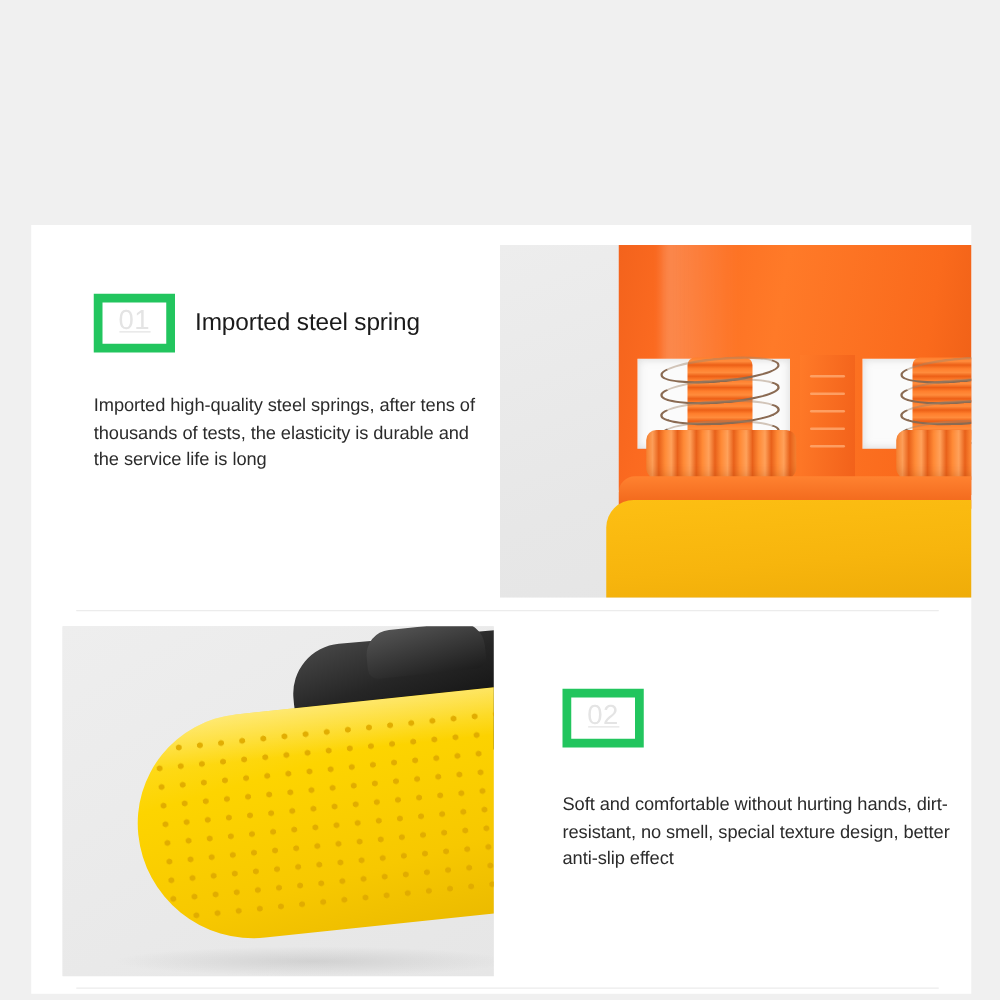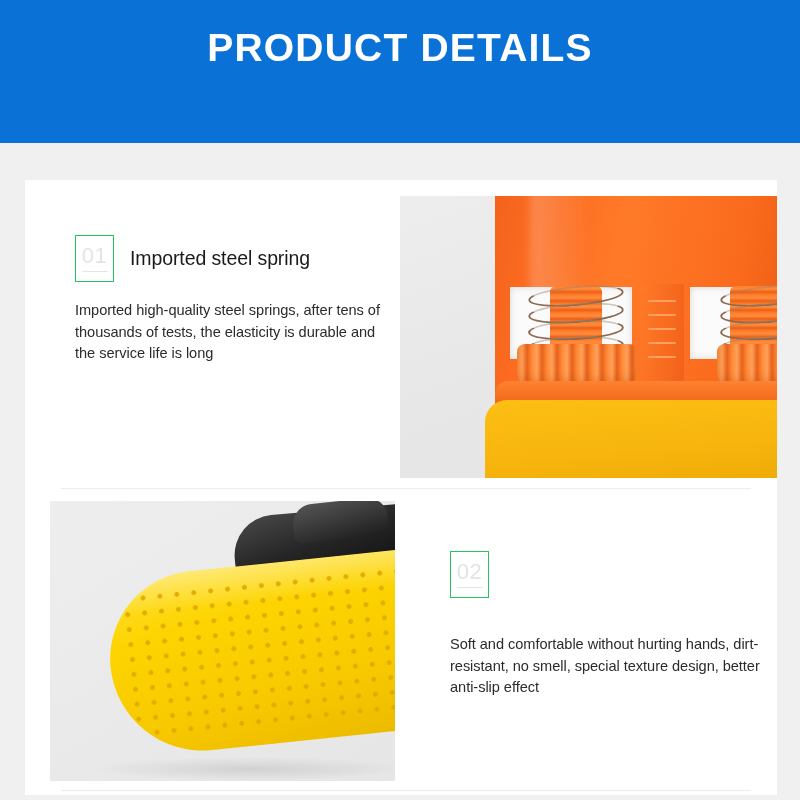--- a/index.html
+++ b/index.html
@@ -86,23 +86,23 @@
   .text-block-2 { left: 425px; top: 62px;  width: 320px; }
 
   .head-line {
     display: flex;
     align-items: center;
     gap: 16px;
   }
 
   .num-badge {
     flex: 0 0 auto;
-    width: 39px;
+    width: 65px;
     height: 47px;
-    border: 1px solid #22c55e;
+    border: 7px solid #22c55e;
     box-sizing: border-box;
     position: relative;
     display: flex;
     align-items: center;
     justify-content: center;
   }
   .num-badge-text {
     font-size: 22px;
     color: #e4e4e4;
     font-weight: normal;
@@ -124,21 +124,21 @@
 
   .feature-title {
     font-size: 19.5px;
     font-weight: normal;
     color: #1a1a1a;
     line-height: 25px;
     letter-spacing: -0.1px;
   }
 
   .feature-desc {
-    margin-top: 18px;
+    margin-top: 33px;
     font-size: 14.6px;
     color: #2b2b2b;
     line-height: 21.5px;
     letter-spacing: -0.05px;
   }
   .text-block-2 .feature-desc { margin-top: 36px; }
 
   
   .photo {
     position: absolute;
@@ -297,23 +297,20 @@
     left: 40px; bottom: 0px;
     width: 320px; height: 24px;
     background: radial-gradient(ellipse at center, rgba(120,120,120,0.20), rgba(120,120,120,0) 70%);
   }
 </style>
 </head>
 <body>
 
 <div class="page">
 
-  <div class="header">
-    <div class="header-title">PRODUCT DETAILS</div>
-  </div>
 
   <div class="panel">
 
     <div class="row row-1">
 
       <div class="text-block text-block-1">
         <div class="head-line">
           <div class="num-badge">
             <span class="num-badge-text">01</span>
           </div>

